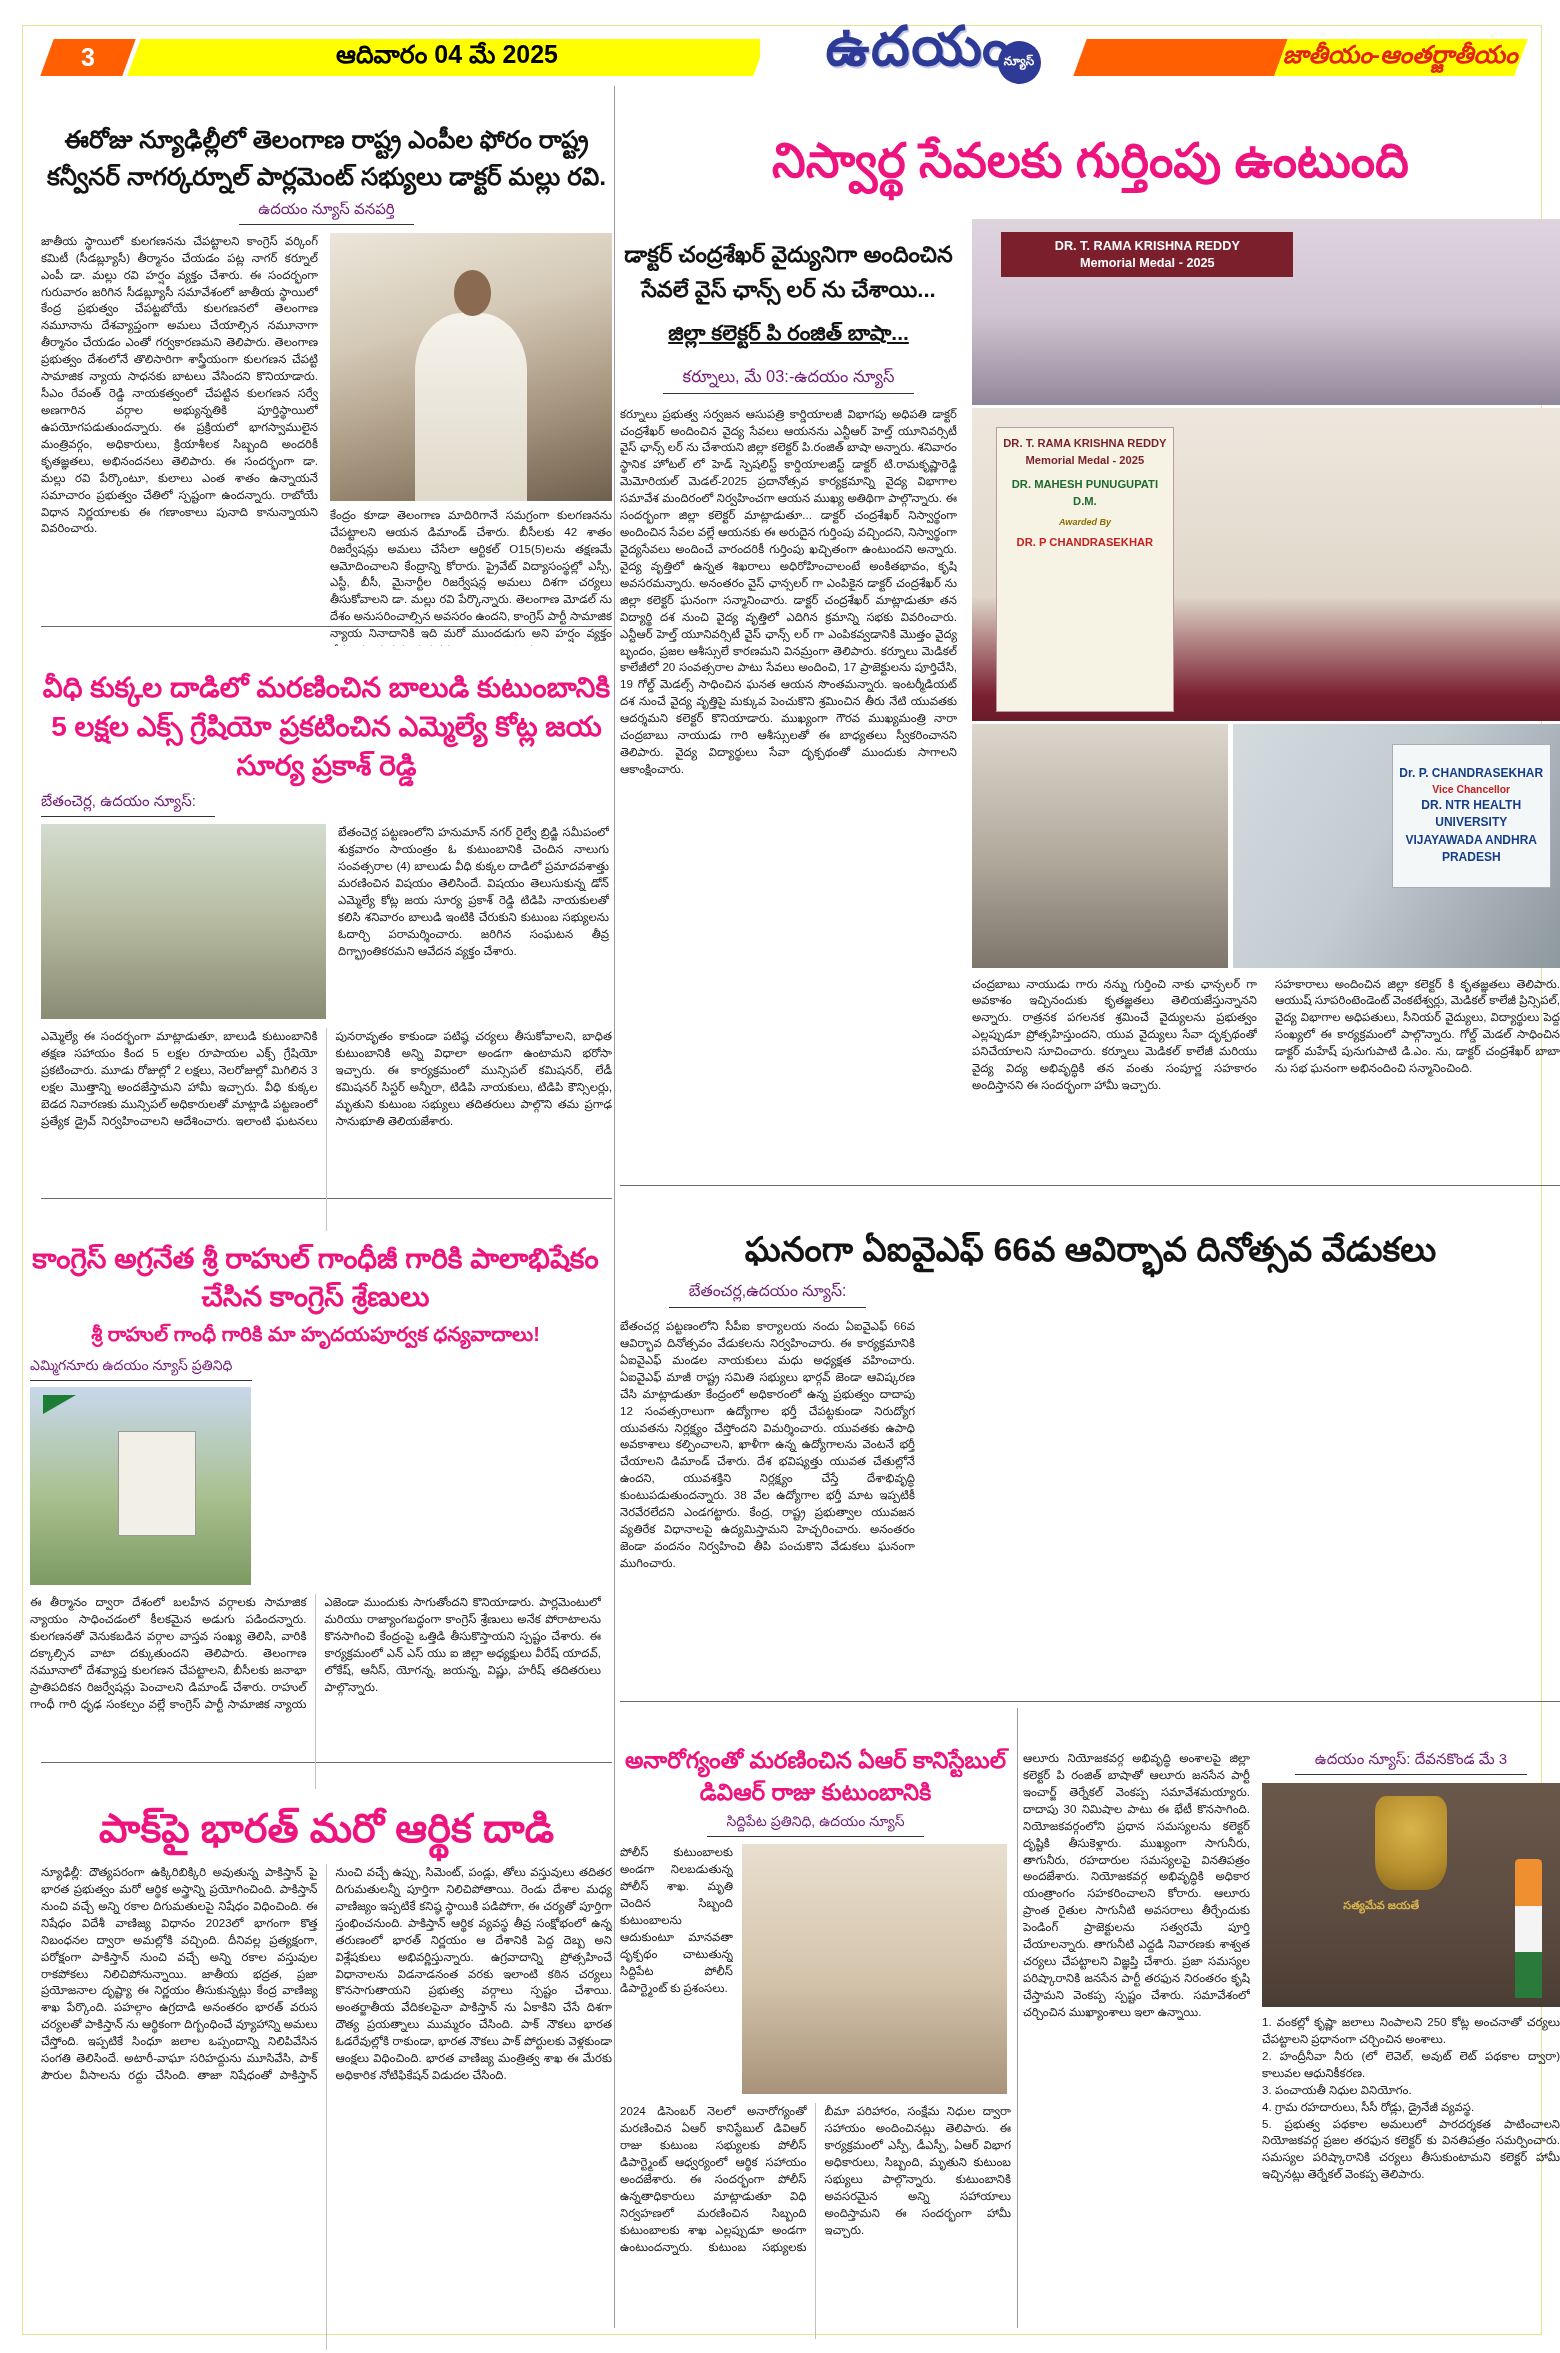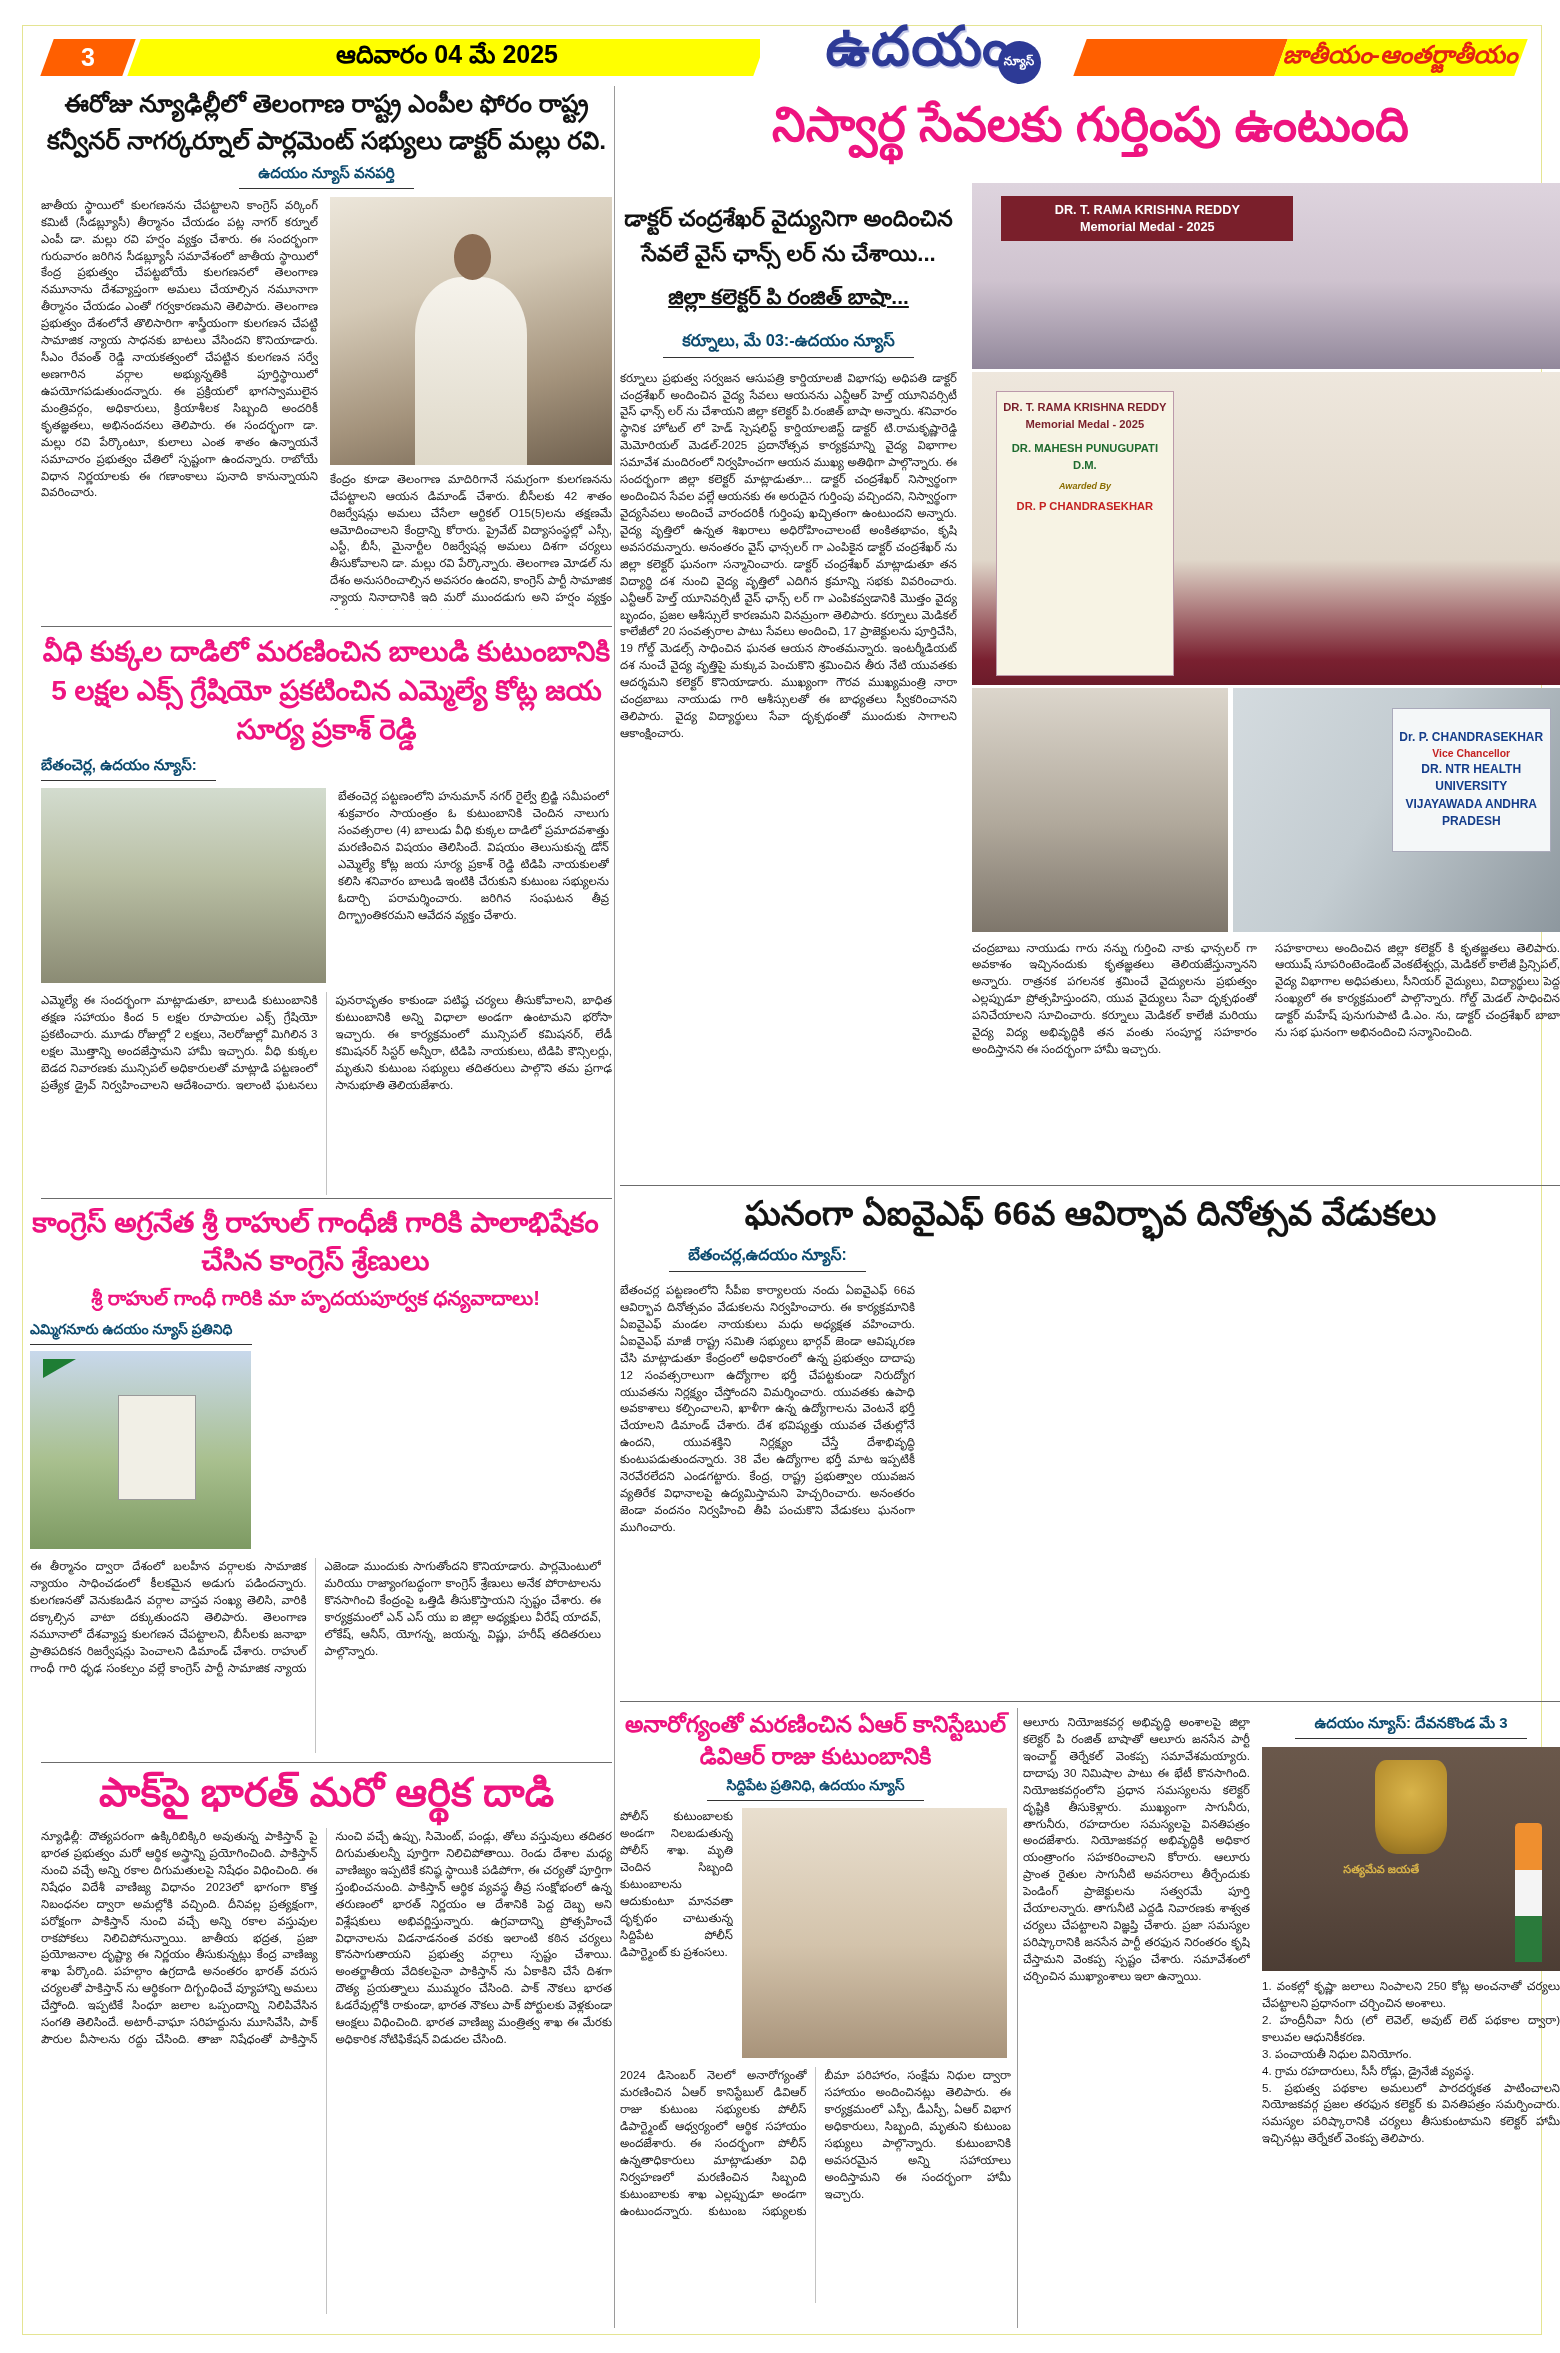--- a/index.html
+++ b/index.html
@@ -21,25 +21,25 @@
   .orange-block{width:201px;background:#ff5f00;}
   .section-strip{flex:1;background:#ffff00;color:#e42313;font-weight:bold;font-style:italic;font-size:24.6px;}
 
   
   .vrule{position:absolute;width:0.7px;background:#9a9a9a;}
   .hrule{position:absolute;height:0.7px;background:#6b6b6b;}
 
   
   .bodytext{font-size:11.6px;line-height:1.46;text-align:justify;color:#161616;overflow:hidden;}
   .cols2{column-count:2;column-gap:18px;column-rule:0.7px solid #c2c2c2;}
-  .byline{font-weight:bold;font-size:15px;text-align:center;color:#0c4a6e;}
+  .byline{font-weight:normal;font-size:15px;text-align:center;color:#701a75;}
   .byline span{display:inline-block;border-bottom:1.5px solid #333;padding:0 19.4px 3px;}
   .pink{color:#ee1480;}
   .prelines{white-space:pre-line;}
-  section{position:absolute;overflow:hidden;}
+  section{position:absolute;overflow:hidden;margin-top:36px;}
 
   
   .photo{position:relative;overflow:hidden;background:#cfc7ba;}
   .photo-a{background:linear-gradient(165deg,#ece6da 0%,#d4c9b6 35%,#a4937c 70%,#6f604e 100%);}
   .photo-a .fig{position:absolute;left:30%;top:30%;width:40%;height:72%;background:linear-gradient(#f6f3ec,#ded8c8);border-radius:42% 42% 6% 6%/30% 30% 0 0;}
   .photo-a .fig-head{position:absolute;left:44%;top:14%;width:13%;height:17%;background:#8a6b52;border-radius:50%;}
   .photo-b1{background:linear-gradient(#ded4de 0%,#cfc3cf 52%,#92889b 100%);}
   .photo-b2{background:linear-gradient(#eee7dd 0%,#e0d7ca 60%,#7a2030 92%,#6b1b2a 100%);}
   .photo-b3{background:linear-gradient(#dcd6cc 0%,#b1a99c 55%,#7e766b 100%);}
   .photo-b4{background:linear-gradient(120deg,#d4dbdf 0%,#c3ccd1 45%,#8d979e 100%);}

